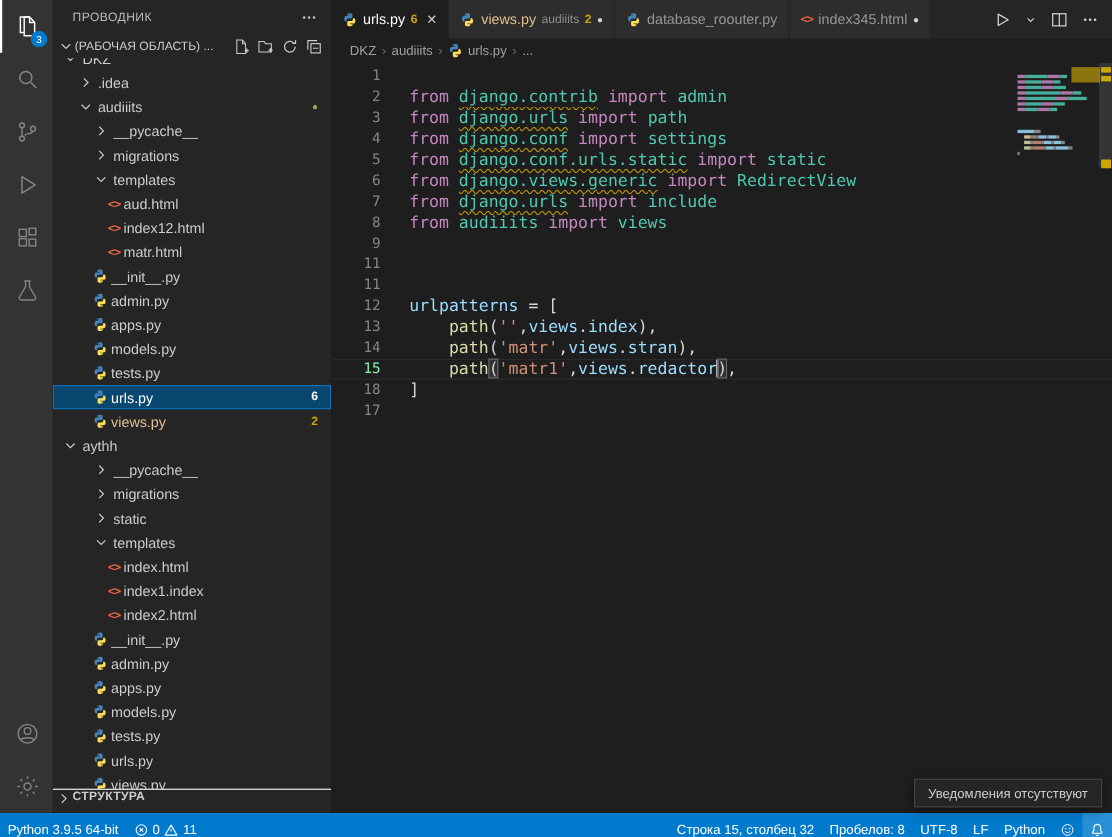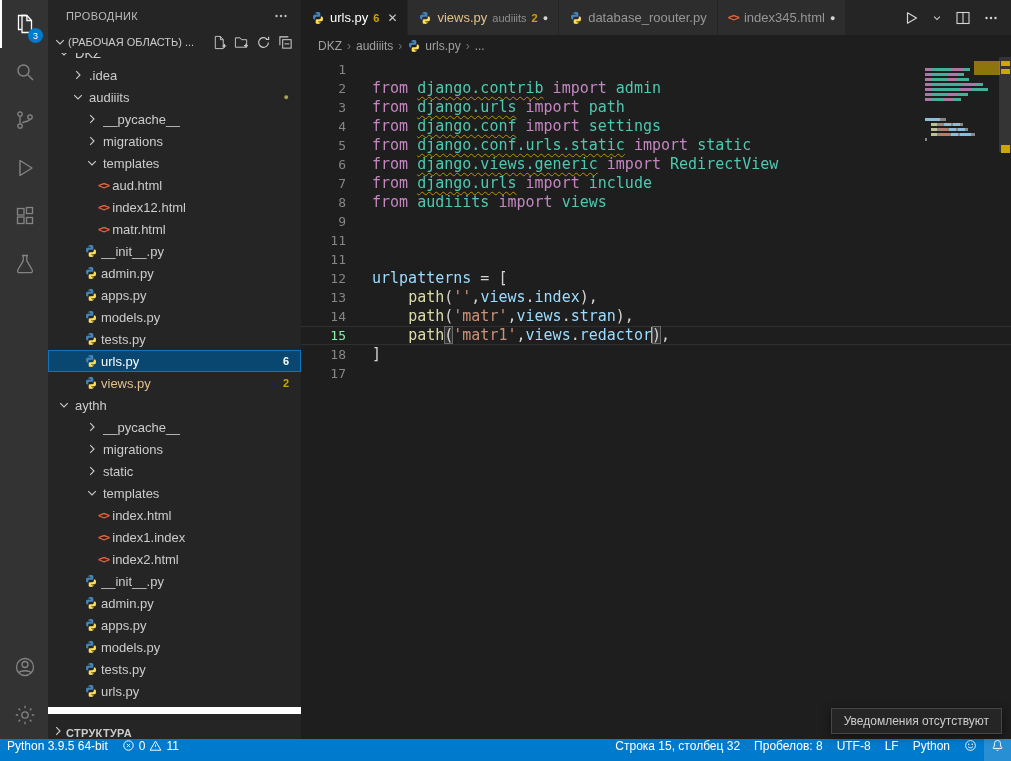--- a/index.html
+++ b/index.html
@@ -28,21 +28,21 @@
   .tree{flex:1;overflow:hidden}
   .row{height:22px;display:flex;align-items:center;cursor:pointer;font-size:13px;color:#ccc;white-space:nowrap}
   .row.clipped{margin-top:-11px}
   .row.sel{background:#094771;outline:1px solid #1073bd;outline-offset:-1px;color:#fff}
   .row .label{margin-left:3px;overflow:hidden}
   .row.modname .label{color:#e2c08d}
   .row .grow{flex:1}
   .badge-num{color:#cca700;font-size:11px;font-weight:bold;margin-right:12px}
   .row.sel .badge-num{color:#fff}
   .dot-mod{color:#a5a25a;font-size:9px;margin-right:12px}
-  .section-row{height:32px;flex:none;display:flex;align-items:flex-end;border-top:7px solid #ffffff;
+  .section-row{height:22px;flex:none;display:flex;align-items:flex-start;border-top:1px solid #ffffff;
                font-size:11px;font-weight:bold;letter-spacing:.3px;color:#ccc;padding:0 2px;cursor:pointer}
 
   
   .main{flex:1;display:flex;flex-direction:column;min-width:0;background:#1e1e1e}
   .tab-bar{height:35px;flex:none;background:#252526;display:flex;align-items:stretch}
   .tabs{display:flex}
   .tab{display:flex;align-items:center;gap:5px;padding:0 10px;background:#2d2d2d;border-right:1px solid #252526;
        font-size:13px;color:#969696;cursor:pointer}
   .tab.active{background:#1e1e1e;color:#fff}
   .tab .tlabel.mod{color:#e2c08d}
@@ -78,21 +78,21 @@
   .mm-line{display:flex;height:3px;margin-bottom:2px;opacity:.85}
   .mm-line span{display:block;height:100%}
   .mm-highlight{position:absolute;top:-2px;right:-3px;width:26px;height:14px;background:rgba(234,187,0,.55);z-index:2}
   .ruler{position:absolute;top:0;right:0;width:12px;height:100%}
   .ruler-slider{position:absolute;top:0;right:0;width:12px;height:95px;background:rgba(121,121,121,.25)}
   .ruler-mark{position:absolute;right:1px;width:9px;height:5px;background:#cca700}
 
   
   .status{height:22px;background:#007acc;color:#fff;display:flex;justify-content:space-between;font-size:12px}
   .status-left,.status-right{display:flex;align-items:stretch}
-  .seg{display:flex;align-items:flex-start;gap:4px;padding:0 7px;cursor:pointer}
+  .seg{display:flex;align-items:flex-end;gap:4px;padding:0 7px;cursor:pointer}
   .seg.bell-seg{background:rgba(255,255,255,.16)}
 
   .toast{position:absolute;right:9px;bottom:27px;background:#252526;border:1px solid #454545;color:#ccc;
          font-size:12px;padding:5px 12px;box-shadow:0 2px 8px rgba(0,0,0,.5)}
   .html-glyph{color:#e8653a;font-weight:bold;font-size:11px;letter-spacing:-1px;font-family:"DejaVu Sans Mono",monospace}
 </style>
 </head>
 <body>
 
 <div class="app">

